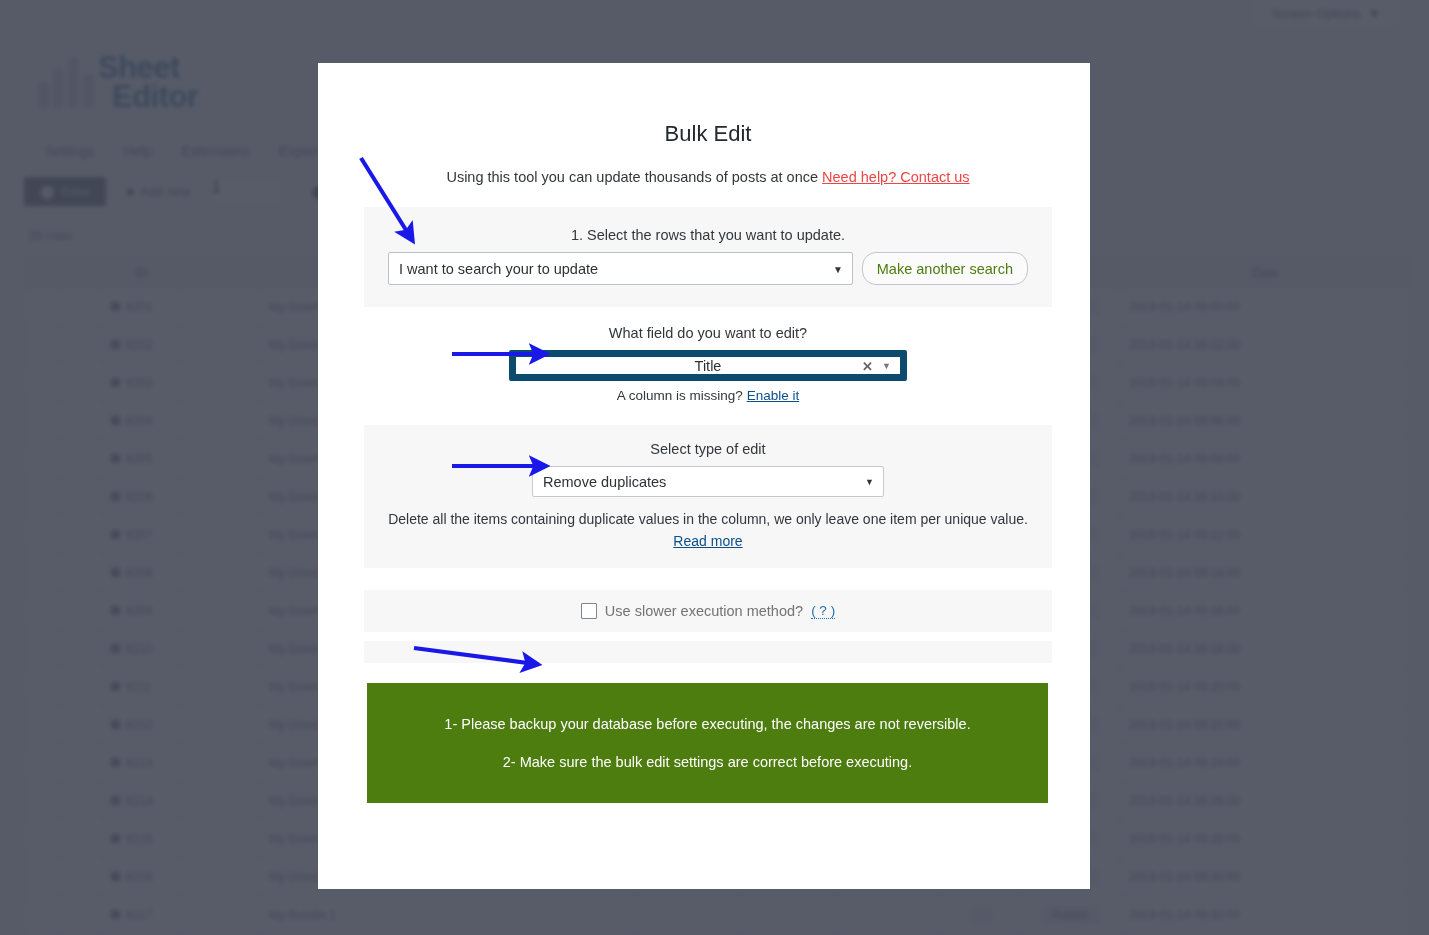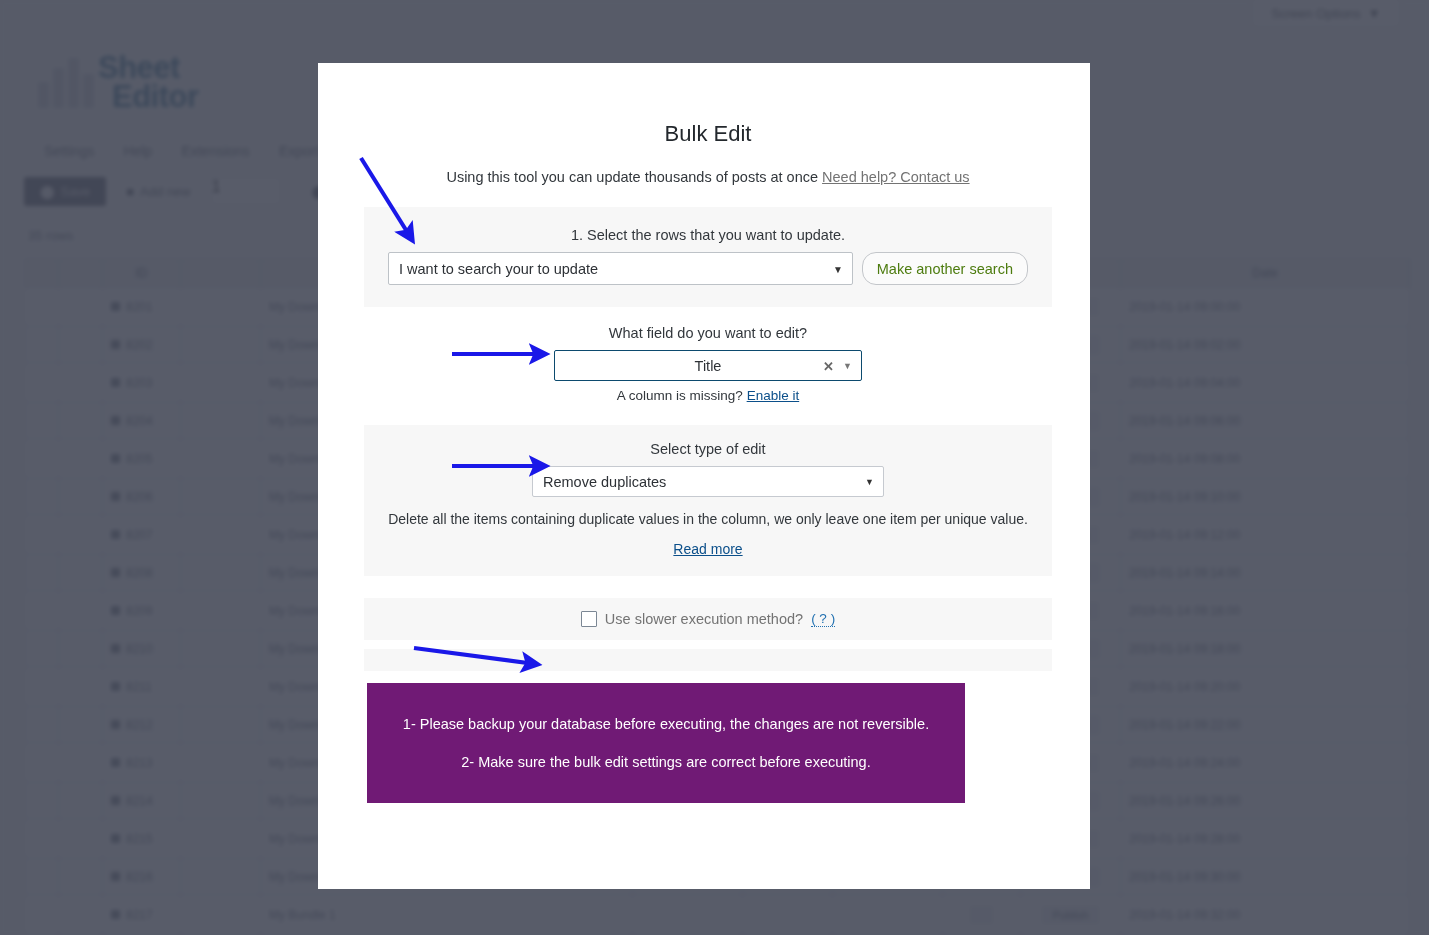--- a/index.html
+++ b/index.html
@@ -112,21 +112,21 @@
     margin: 0;
     padding-top: 58px;
   }
 
   .modal-sub {
     text-align: center;
     font-size: 14.5px;
     color: #32373c;
     margin-top: 22px;
   }
-  .modal-sub a { color: #737373; text-decoration: underline; }
+  .modal-sub a { color: #ef4444; text-decoration: underline; }
 
   .panel {
     background: #f7f7f7;
     padding: 20px 24px 22px 24px;
     margin-top: 22px;
   }
   .panel.tight { padding-top: 16px; padding-bottom: 18px; }
 
   .panel-label, .plain-label {
     text-align: center;
@@ -166,22 +166,22 @@
     color: #4d7c0f;
     padding: 0 14px;
     display: flex; align-items: center;
     cursor: pointer;
   }
 
   
   .plain-block { padding: 18px 0 0 0; }
   .s2-wrap { display: flex; justify-content: center; margin-top: 9px; }
   .s2 {
-    width: 308px; height: 31px;
-    background: #fff; border: 1px solid #0c4a6e; border-radius: 2px;
+    width: 398px; height: 31px;
+    background: #fff; border: 7px solid #0c4a6e; border-radius: 2px;
     position: relative;
     display: flex; align-items: center; justify-content: center;
     font-size: 14.5px; color: #2d3136;
   }
   .s2 .clear { position: absolute; right: 27px; top: 50%; transform: translateY(-50%);
                font-size: 13px; color: #666; font-weight: bold; cursor: pointer; }
   .s2 .caret { position: absolute; right: 9px; top: 50%; transform: translateY(-50%);
                font-size: 9px; color: #777; }
 
   .sub-note { text-align: center; font-size: 13.5px; color: #32373c; margin-top: 7px; }
@@ -193,21 +193,21 @@
     background: #fff; border: 1px solid #c6cad0; border-radius: 2px;
     display: flex; align-items: center;
     padding: 0 24px 0 10px;
     font-size: 14.5px; color: #2d3136;
     position: relative;
   }
   .type-select .caret { position: absolute; right: 9px; top: 50%; transform: translateY(-50%);
                         font-size: 9px; color: #333; }
 
   .type-desc { text-align: center; font-size: 14px; color: #32373c; margin-top: 14px; }
-  .readmore { text-align: center; margin-top: 13px; }
+  .readmore { text-align: center; margin-top: 5px; }
   .readmore a { color: #0b4f8a; text-decoration: underline; font-size: 14px; }
 
   .check-panel {
     background: #f7f7f7;
     margin-top: 22px;
     height: 42px;
     display: flex; align-items: center; justify-content: center;
     gap: 8px;
   }
   .cbox {
@@ -230,22 +230,22 @@
   .btn-cancel {
     background: #e07b7b; color: #fff;
     border: none; border-radius: 0 2px 2px 0;
     font-size: 15px; padding: 0 18px; height: 44px;
     display: flex; align-items: center; cursor: pointer;
   }
 
   .warn-box {
     position: absolute;
     left: 49px; top: 620px;
-    width: 598px; height: 120px;
-    background: #701a75;
+    width: 681px; height: 120px;
+    background: #4d7c0f;
     color: #fff;
     display: flex; flex-direction: column;
     align-items: center; justify-content: center;
     gap: 22px;
     z-index: 30;
   }
   .warn-box div { font-size: 14.5px; }
 
   
   #arrows { position: absolute; inset: 0; z-index: 40; pointer-events: none; }

